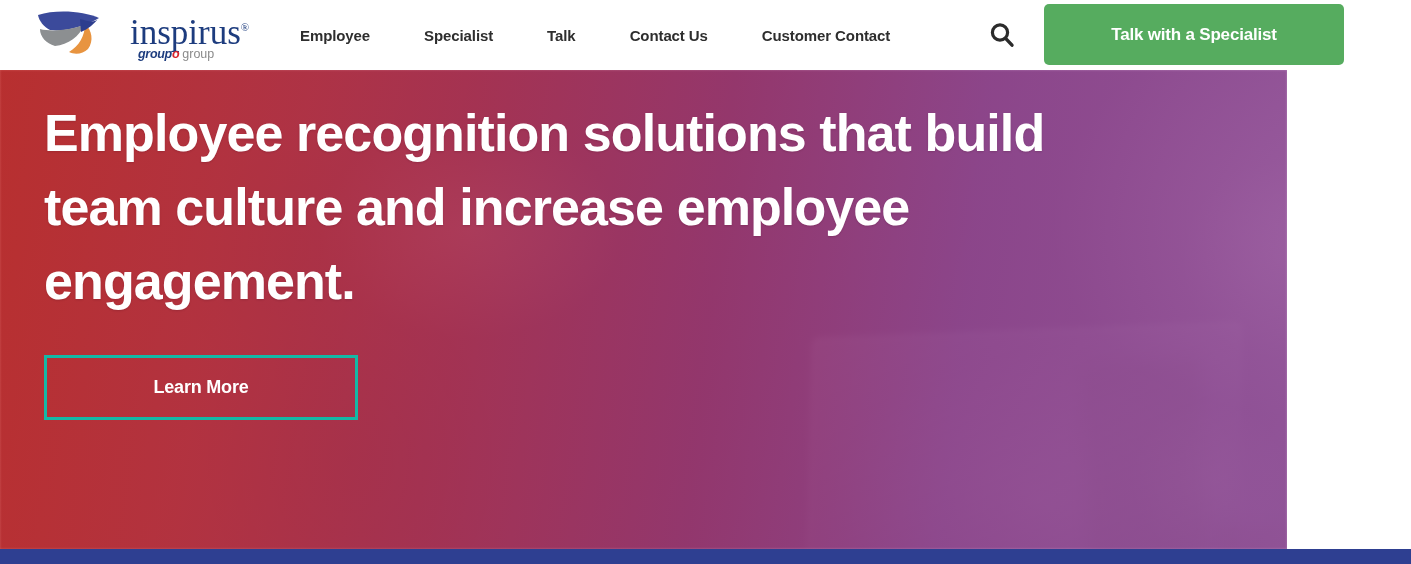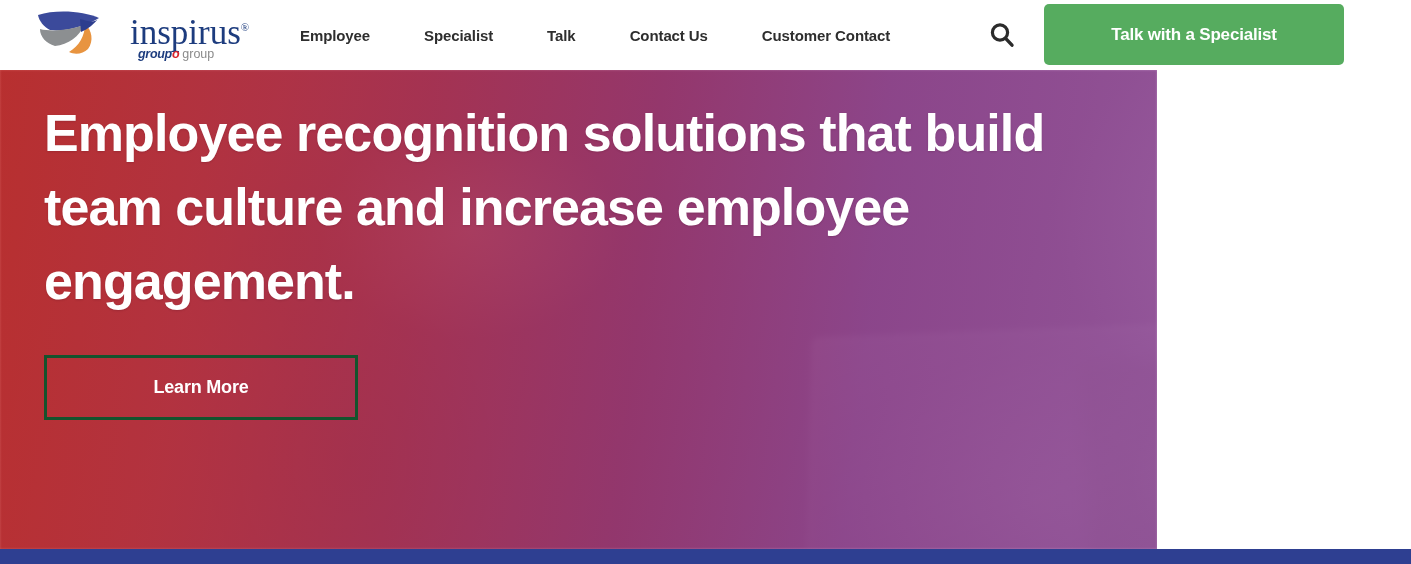--- a/index.html
+++ b/index.html
@@ -143,21 +143,21 @@
     font-family: "Liberation Sans", sans-serif;
     display: flex;
     align-items: center;
     justify-content: center;
   }
 
   
   .hero {
     position: absolute;
     top: 70px; left: 0;
-    width: 1157px;
+    width: 1287px;
     height: 479px;
     overflow: hidden;
   }
 
   .hero-photo {
     position: absolute;
     inset: 0;
     background:
       
       radial-gradient(ellipse 300px 210px at 1040px 430px, rgba(255,255,255,0.10) 0%, rgba(255,255,255,0) 70%),
@@ -257,21 +257,21 @@
     text-shadow: 0 1px 2px rgba(60,10,30,0.18);
   }
 
   .hero-btn {
     display: flex;
     align-items: center;
     justify-content: center;
     margin-top: 37px;
     width: 314px;
     height: 65px;
-    border: 3px solid #14532d;
+    border: 3px solid #14b8a6;
     background: transparent;
     color: #ffffff;
     font-size: 18px;
     font-weight: bold;
     letter-spacing: -0.2px;
     cursor: pointer;
     font-family: "Liberation Sans", sans-serif;
     text-decoration: none;
   }
 

